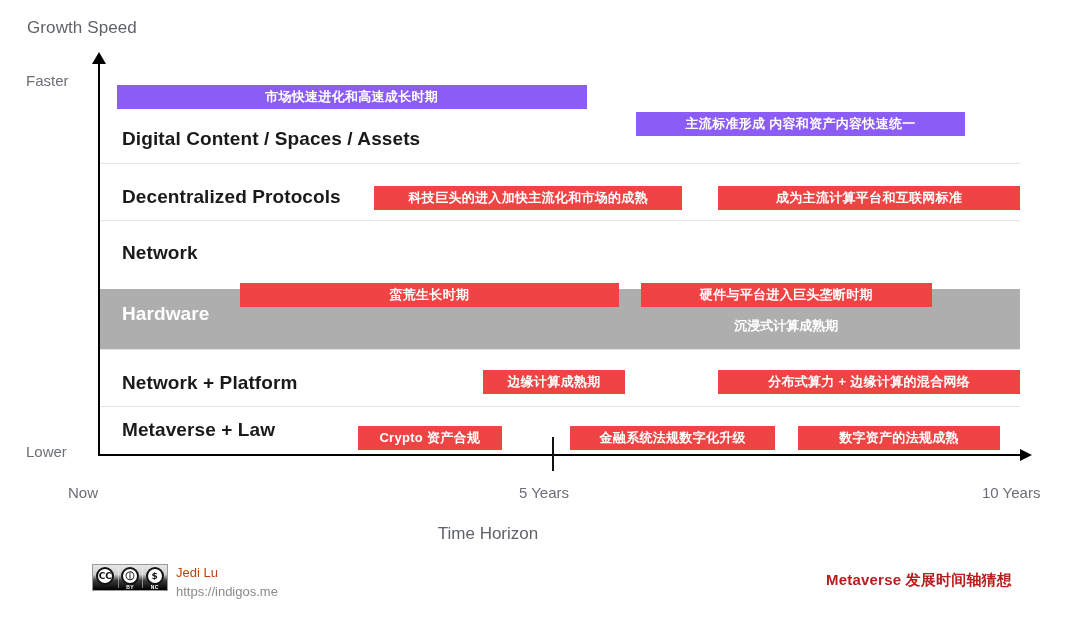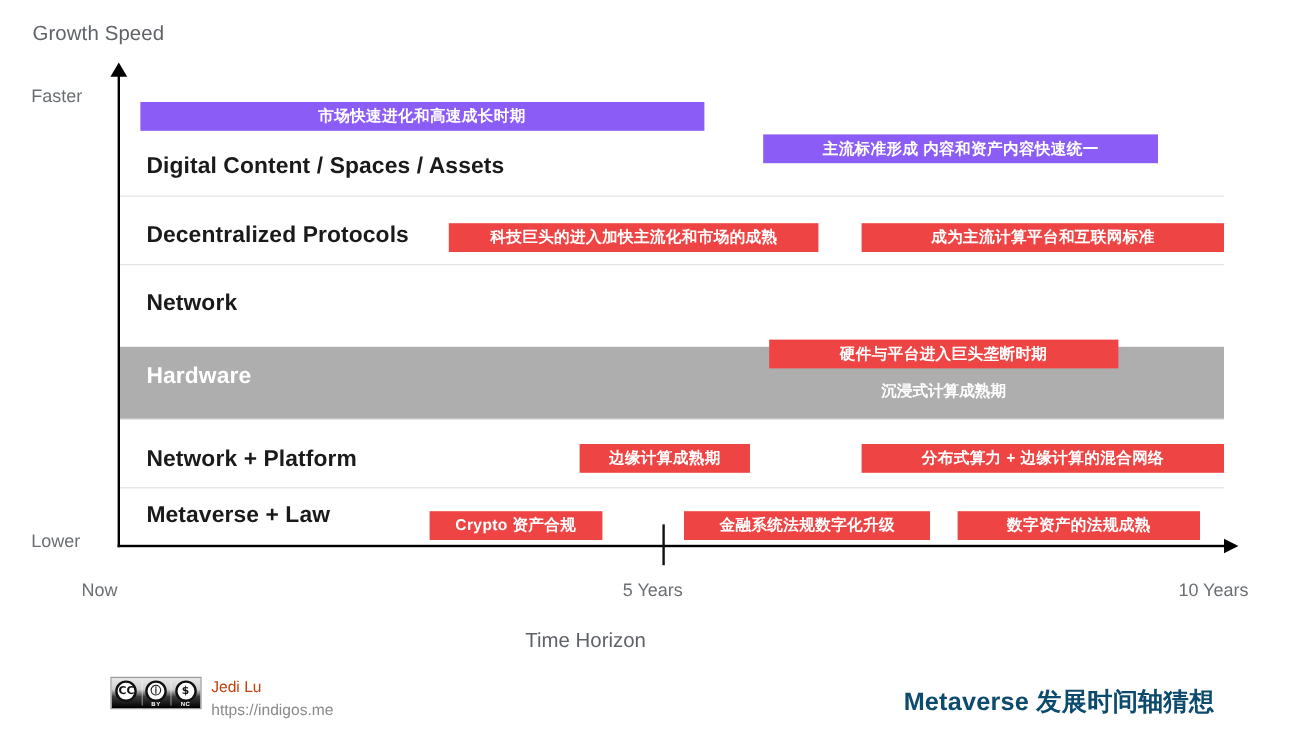--- a/index.html
+++ b/index.html
@@ -113,21 +113,21 @@
   .cc-sub {
     position: absolute; left: 0; right: 0; bottom: 0px;
     text-align: center; font-size: 5px; font-weight: bold;
     color: #ffffff; letter-spacing: .4px;
   }
   .cc-text { position: absolute; left: 176px; top: 8px; line-height: 1.45; }
   .cc-name { font-size: 13px; color: #c2410c; }
   .cc-url  { font-size: 13px; color: #8a8a8a; }
   .credit {
     position: absolute; right: 68px; top: 15px;
-    font-size: 21px; font-weight: bold; color: #0c4a6e; letter-spacing: .2px;
+    font-size: 15px; font-weight: bold; color: #b91c1c; letter-spacing: .2px;
   }
 </style>
 </head>
 <body>
 
 <div id="root">
 
   <div class="axis-title-y">Growth Speed</div>
 
   <div class="y-tick faster">Faster</div>
@@ -148,20 +148,21 @@
       <div class="row" style="top: 101px; height: 57px;">
         <div class="row-label" style="top: 22px;">Decentralized Protocols</div>
         <div class="bar black" style="left: 274.16px; width: 308.2px; top: 22px;">科技巨头的进入加快主流化和市场的成熟</div>
         <div class="bar black" style="left: 618.24px; width: 301.76px; top: 22px;">成为主流计算平台和互联网标准</div>
       </div>
       <div class="row" style="top: 158px; height: 69px;">
         <div class="row-label" style="top: 21px;">Network</div>
       </div>
       <div class="row band" style="top: 227px; height: 60px;">
         <div class="row-label light" style="top: 14px;">Hardware</div>
+        <div class="bar black" style="left: 139.84px; width: 379.04px; top: -6px;">蛮荒生长时期</div>
         <div class="bar black" style="left: 540.96px; width: 290.72px; top: -6px;">硬件与平台进入巨头垄断时期</div>
         <div class="plain-label" style="left: 540.96px; width: 290.72px; top: 25px;">沉浸式计算成熟期</div>
       </div>
       <div class="row" style="top: 287px; height: 57px;">
         <div class="row-label" style="top: 22px;">Network + Platform</div>
         <div class="bar black" style="left: 382.72px; width: 142.6px; top: 20px;">边缘计算成熟期</div>
         <div class="bar black" style="left: 618.24px; width: 301.76px; top: 20px;">分布式算力 + 边缘计算的混合网络</div>
       </div>
       <div class="row" style="top: 344px; height: 48px;">
         <div class="row-label" style="top: 12px;">Metaverse + Law</div>

